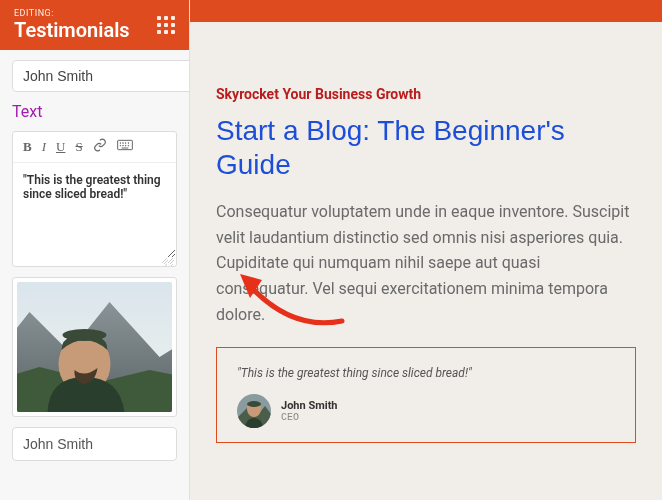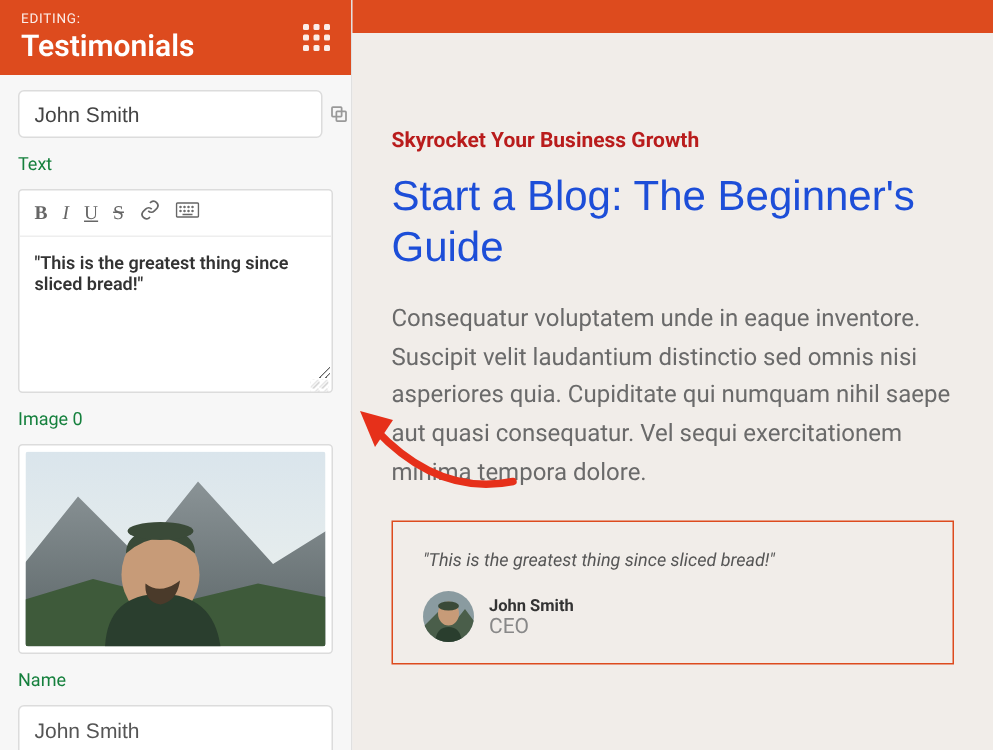--- a/index.html
+++ b/index.html
@@ -1,34 +1,34 @@
 <!DOCTYPE html>
 <html><head>
   <meta charset="utf-8">
   <style>
     * { box-sizing: border-box; margin: 0; padding: 0; }
     body { font-family: -apple-system, BlinkMacSystemFont, "Segoe UI", Roboto, sans-serif; width: 662px; height: 500px; overflow: hidden; background: #fff; }
     .app { display: flex; width: 100%; height: 100%; position: relative; }
 
     
-    .sidebar { width: 235px; background: #f7f7f7; display: flex; flex-direction: column; border-right: 1px solid #e0e0e0; justify-content: flex-end; }
+    .sidebar { width: 190px; background: #f7f7f7; display: flex; flex-direction: column; border-right: 1px solid #e0e0e0; justify-content: flex-end; }
     .sidebar-header { background: #dd4b1e; color: #fff; padding: 8px 14px; display: flex; justify-content: space-between; align-items: center; }
     .sidebar-header-left { display: flex; flex-direction: column; }
     .editing-label { font-size: 9px; letter-spacing: 0.5px; opacity: 0.9; }
     .module-title { font-size: 20px; font-weight: 600; }
     .grip { display: grid; grid-template-columns: repeat(3, 4px); grid-template-rows: repeat(3, 4px); gap: 3px; }
     .grip span { width: 4px; height: 4px; background: rgba(255,255,255,0.9); border-radius: 1px; }
 
     .sidebar-body { flex: 1; overflow-y: auto; padding: 10px 12px; display: flex; flex-direction: column; gap: 10px; }
 
     .title-row { display: flex; align-items: center; gap: 4px; }
     .title-input { flex: 1; background: #fff; border: 1px solid #dcdcdc; border-radius: 4px; padding: 7px 10px; font-size: 14px; color: #444; font-weight: 500; }
     .icon-btn { width: 24px; height: 24px; display: flex; align-items: center; justify-content: center; color: #999; cursor: pointer; border-radius: 3px; }
 
-    .field-label { font-size: 12px; color: #15803d; }
+    .field-label { font-size: 16px; color: #a21caf; }
 
     .rte { background: #fff; border: 1px solid #dcdcdc; border-radius: 3px; display: flex; flex-direction: column; }
     .rte-toolbar { display: flex; gap: 10px; padding: 6px 10px; border-bottom: 1px solid #eee; align-items: center; }
     .rte-toolbar .tbtn { font-size: 13px; color: #666; cursor: pointer; font-family: "Times New Roman", serif; }
     .rte-toolbar .tbtn.b { font-weight: 700; }
     .rte-toolbar .tbtn.i { font-style: italic; }
     .rte-toolbar .tbtn.u { text-decoration: underline; }
     .rte-toolbar .tbtn.s { text-decoration: line-through; }
     .rte-body { min-height: 95px; padding: 10px; font-size: 12px; color: #333; font-weight: 600; resize: vertical; overflow: auto; position: relative; }
     .rte-resize { height: 8px; background: linear-gradient(135deg, transparent 40%, #ccc 40%, #ccc 50%, transparent 50%, transparent 60%, #ccc 60%, #ccc 70%, transparent 70%); background-size: 6px 6px; margin-left: auto; width: 12px; margin-right: 2px; }
@@ -46,21 +46,21 @@
     .eyebrow { font-size: 14px; font-weight: 700; color: #b91c1c; margin-top: 46px; margin-bottom: 12px; }
     .headline { font-size: 28px; font-weight: 400; color: #1d4ed8; line-height: 1.2; margin-bottom: 18px; font-family: "Segoe UI", sans-serif; }
     .lede { font-size: 16px; color: #6a6a6a; line-height: 1.6; margin-bottom: 20px; }
 
     .testimonial-box { border: 1.5px solid #dd4b1e; padding: 18px 20px 14px 20px; }
     .quote { font-size: 12px; font-style: italic; color: #555; margin-bottom: 14px; }
     .author { display: flex; align-items: center; gap: 10px; }
     .avatar { width: 34px; height: 34px; border-radius: 50%; overflow: hidden; }
     .author-text { display: flex; flex-direction: column; }
     .author-name { font-size: 11px; font-weight: 700; color: #333; }
-    .author-role { font-size: 14px; color: #888; }
+    .author-role { font-size: 10px; color: #888; font-family: Liberation Mono, monospace; }
 
     
     .arrow { position: absolute; top: 266px; left: 232px; pointer-events: none; z-index: 10; }
   </style>
 </head>
 <body>
 
 <div class="app">
 
   <div class="sidebar">
@@ -121,21 +121,20 @@
                 <circle cx="13" cy="9" r="0.5" fill="#666"></circle>
                 <circle cx="17" cy="9" r="0.5" fill="#666"></circle>
                 <line x1="7" y1="12.5" x2="17" y2="12.5"></line>
               </svg>
           </span>
         </div>
         <div class="rte-body">"This is the greatest thing since sliced bread!"</div>
         <div class="rte-resize"></div>
       </div>
 
-      <span class="field-label">Image 0</span>
 
       <div class="image-well">
         <div class="image-preview">
           <svg class="photo" viewBox="0 0 210 130" preserveAspectRatio="xMidYMid slice">
             <defs>
               <linearGradient id="sky" x1="0" y1="0" x2="0" y2="1">
                   <stop offset="0" stop-color="#dae5ec"></stop>
                   <stop offset="1" stop-color="#eef2ee"></stop>
                 </linearGradient>
               <linearGradient id="mtn" x1="0" y1="0" x2="0" y2="1">
@@ -149,21 +148,20 @@
 
             <ellipse cx="95" cy="82" rx="26" ry="30" fill="#c79b78"></ellipse>
             <path d="M58 130 Q60 95 95 95 Q130 95 135 130 Z" fill="#2a3e2e"></path>
             <path d="M72 68 Q95 48 118 68 Q118 58 108 54 L82 54 Q72 58 72 68 Z" fill="#3a4a38"></path>
             <ellipse cx="95" cy="53" rx="22" ry="6" fill="#3a4a38"></ellipse>
             <path d="M85 88 Q95 96 108 86 Q106 100 95 102 Q84 100 85 88 Z" fill="#4a3a2a"></path>
           </svg>
         </div>
       </div>
 
-      <span class="field-label">Name</span>
       <input class="name-input" value="John Smith" style="">
 
     </div>
   </div>
 
   <div class="preview">
     <div class="preview-top-bar"></div>
     <div class="preview-content">
       <div class="eyebrow">Skyrocket Your Business Growth</div>
       <h1 class="headline">Start a Blog: The Beginner's Guide</h1>

